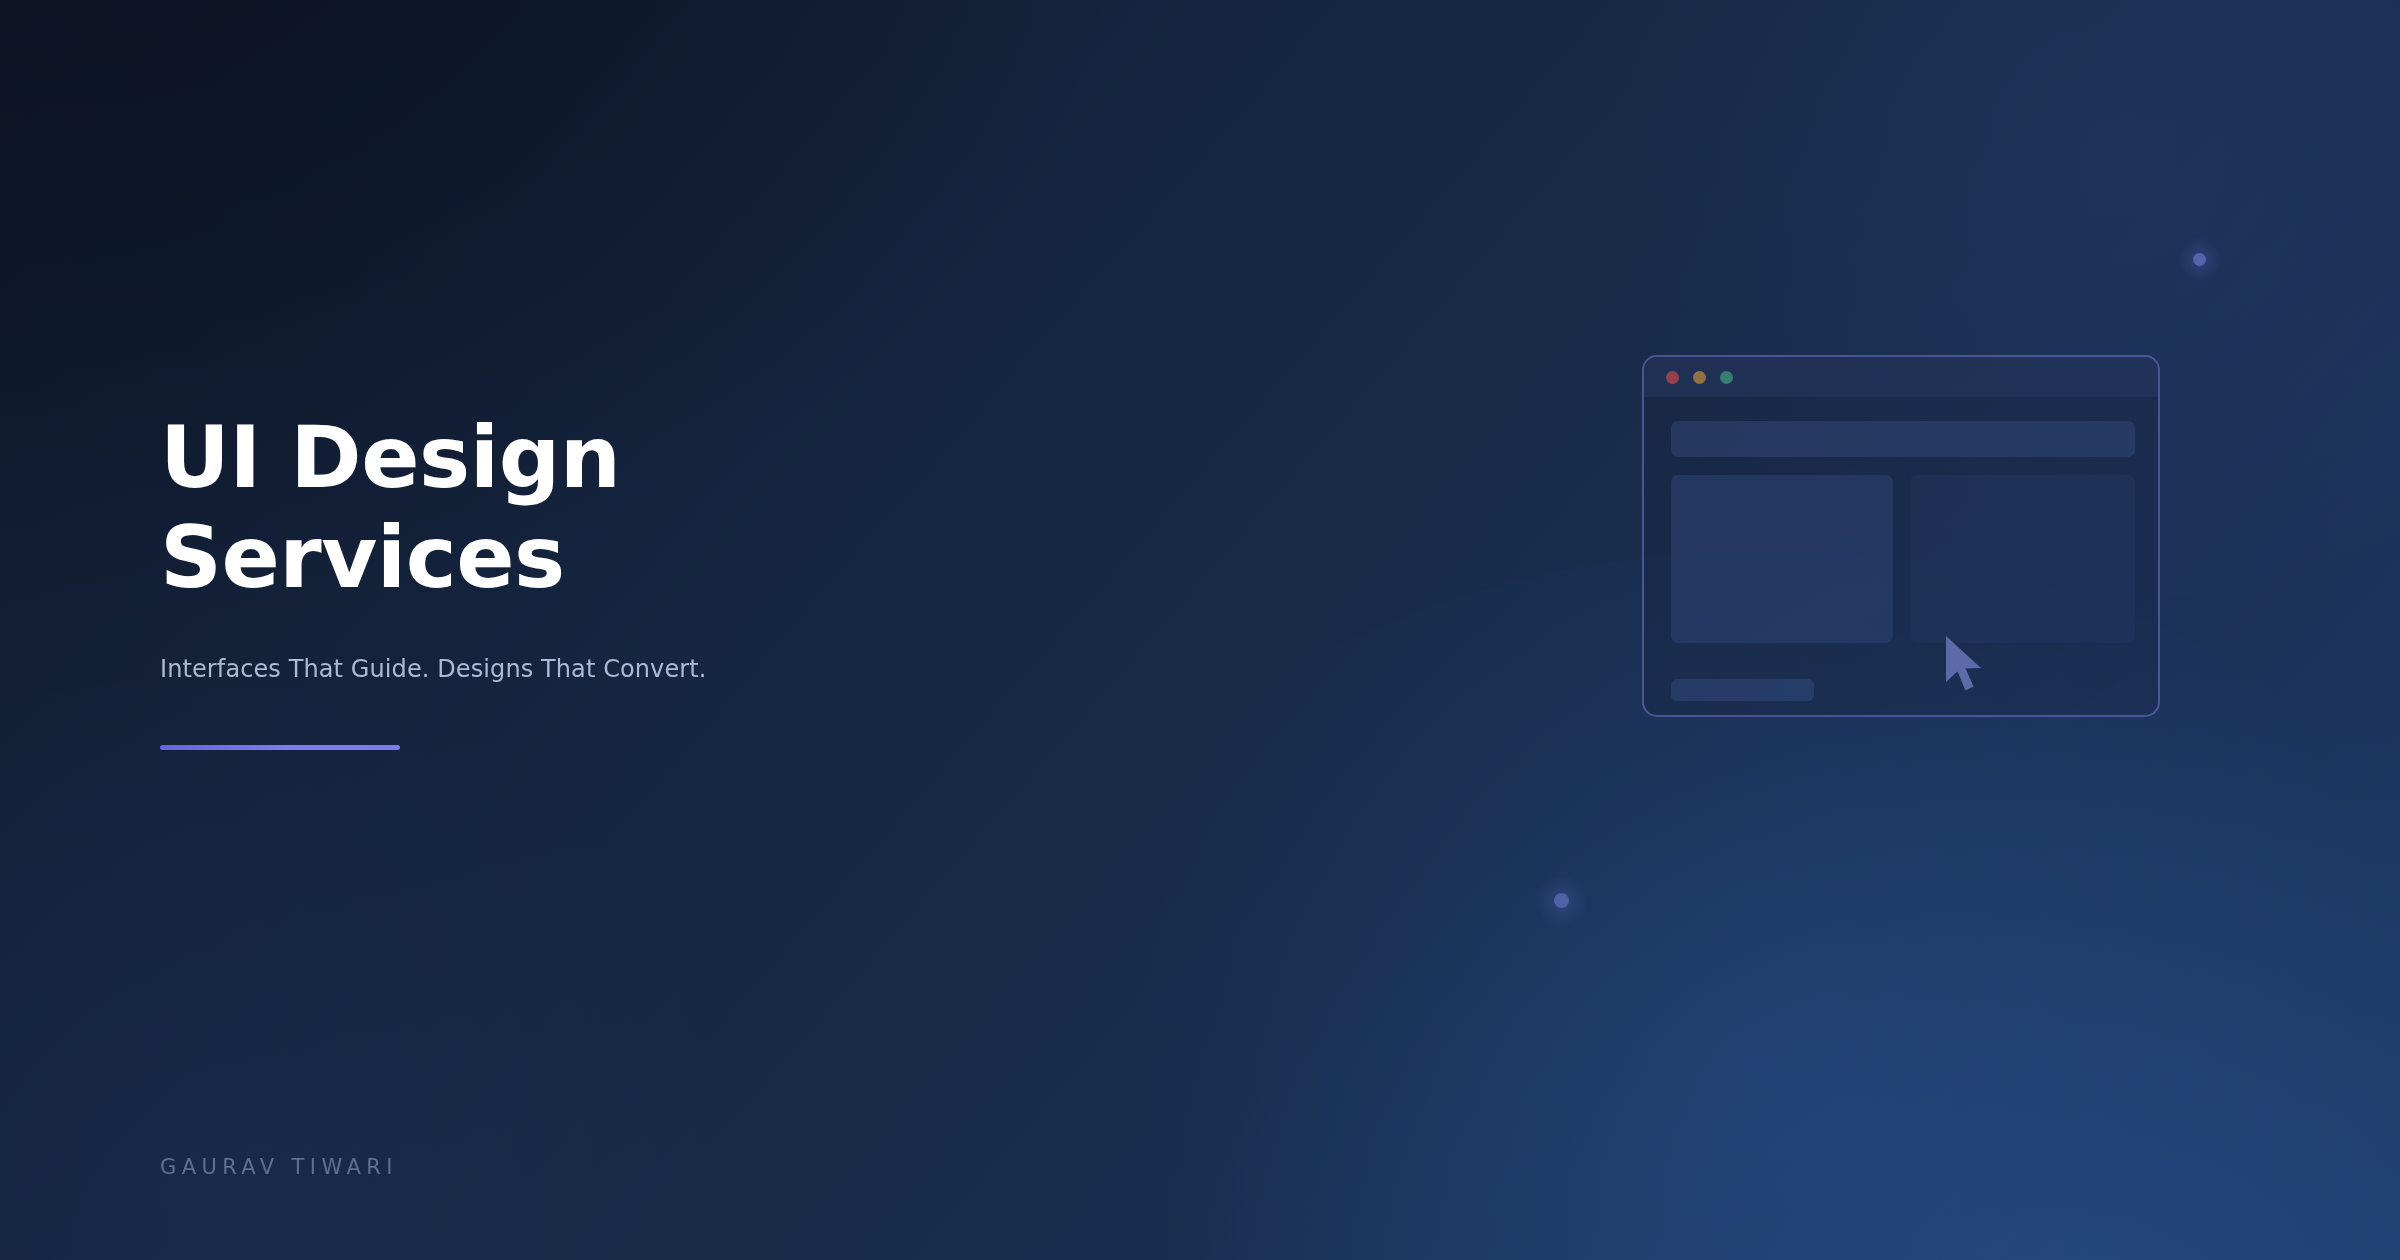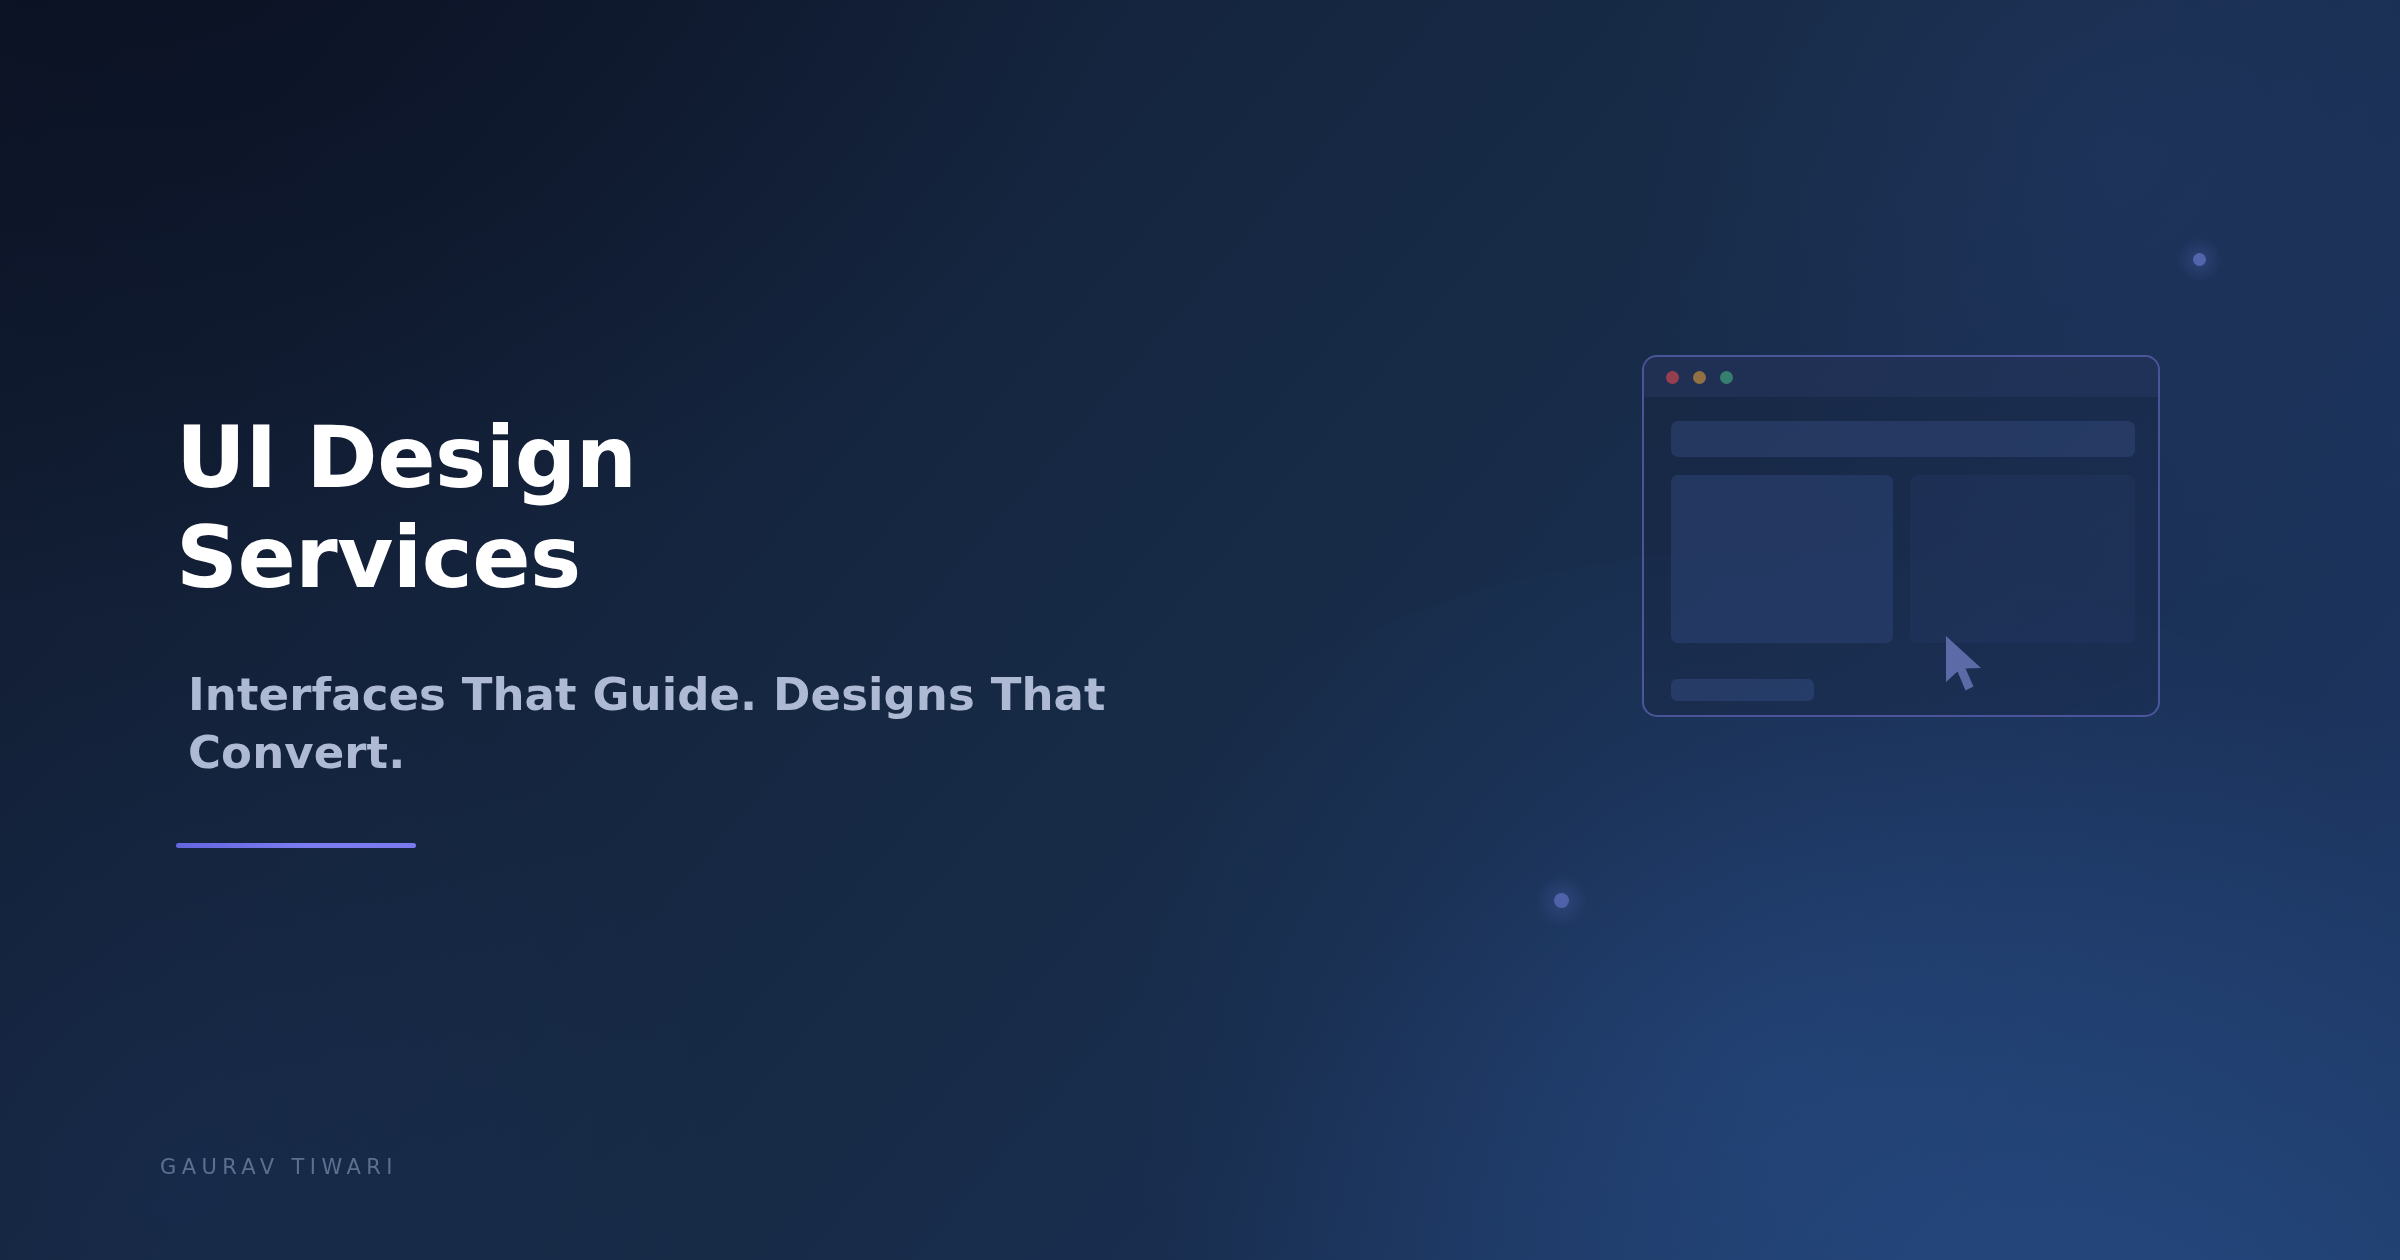--- a/index.html
+++ b/index.html
@@ -57,41 +57,41 @@
     transform: translate(-50%, -50%);
     border-radius: 50%;
     background: radial-gradient(circle, rgba(99,116,204,0.30) 0%, rgba(99,116,204,0) 70%);
   }
   .dot-1 { left: 2193px; top: 253px;  width: 13px; height: 13px; opacity: 0.85; }
   .dot-2 { left: 1554px; top: 893px;  width: 15px; height: 15px; opacity: 0.80; }
 
   
   .content {
     position: absolute;
-    left: 176px;
+    left: 160px;
     top: 408px;
     width: 1100px;
   }
 
   .headline {
     margin: 0;
     font-size: 86px;
     line-height: 1.16;
     font-weight: 700;
     letter-spacing: -0.5px;
     color: #ffffff;
     white-space: pre-line;
   }
 
   .subhead {
-    margin: 12px;
+    margin: 0;
     padding-top: 46px;
-    font-size: 45px;
+    font-size: 24px;
     line-height: 1.3;
-    font-weight: 700;
+    font-weight: 400;
     color: #aebad4;
     letter-spacing: 0.1px;
   }
 
   .accent-rule {
     margin-top: 60px;
     width: 240px;
     height: 5px;
     border-radius: 3px;
     background: linear-gradient(90deg, #6466e0 0%, #7d7cf0 55%, #7a79ee 100%);

